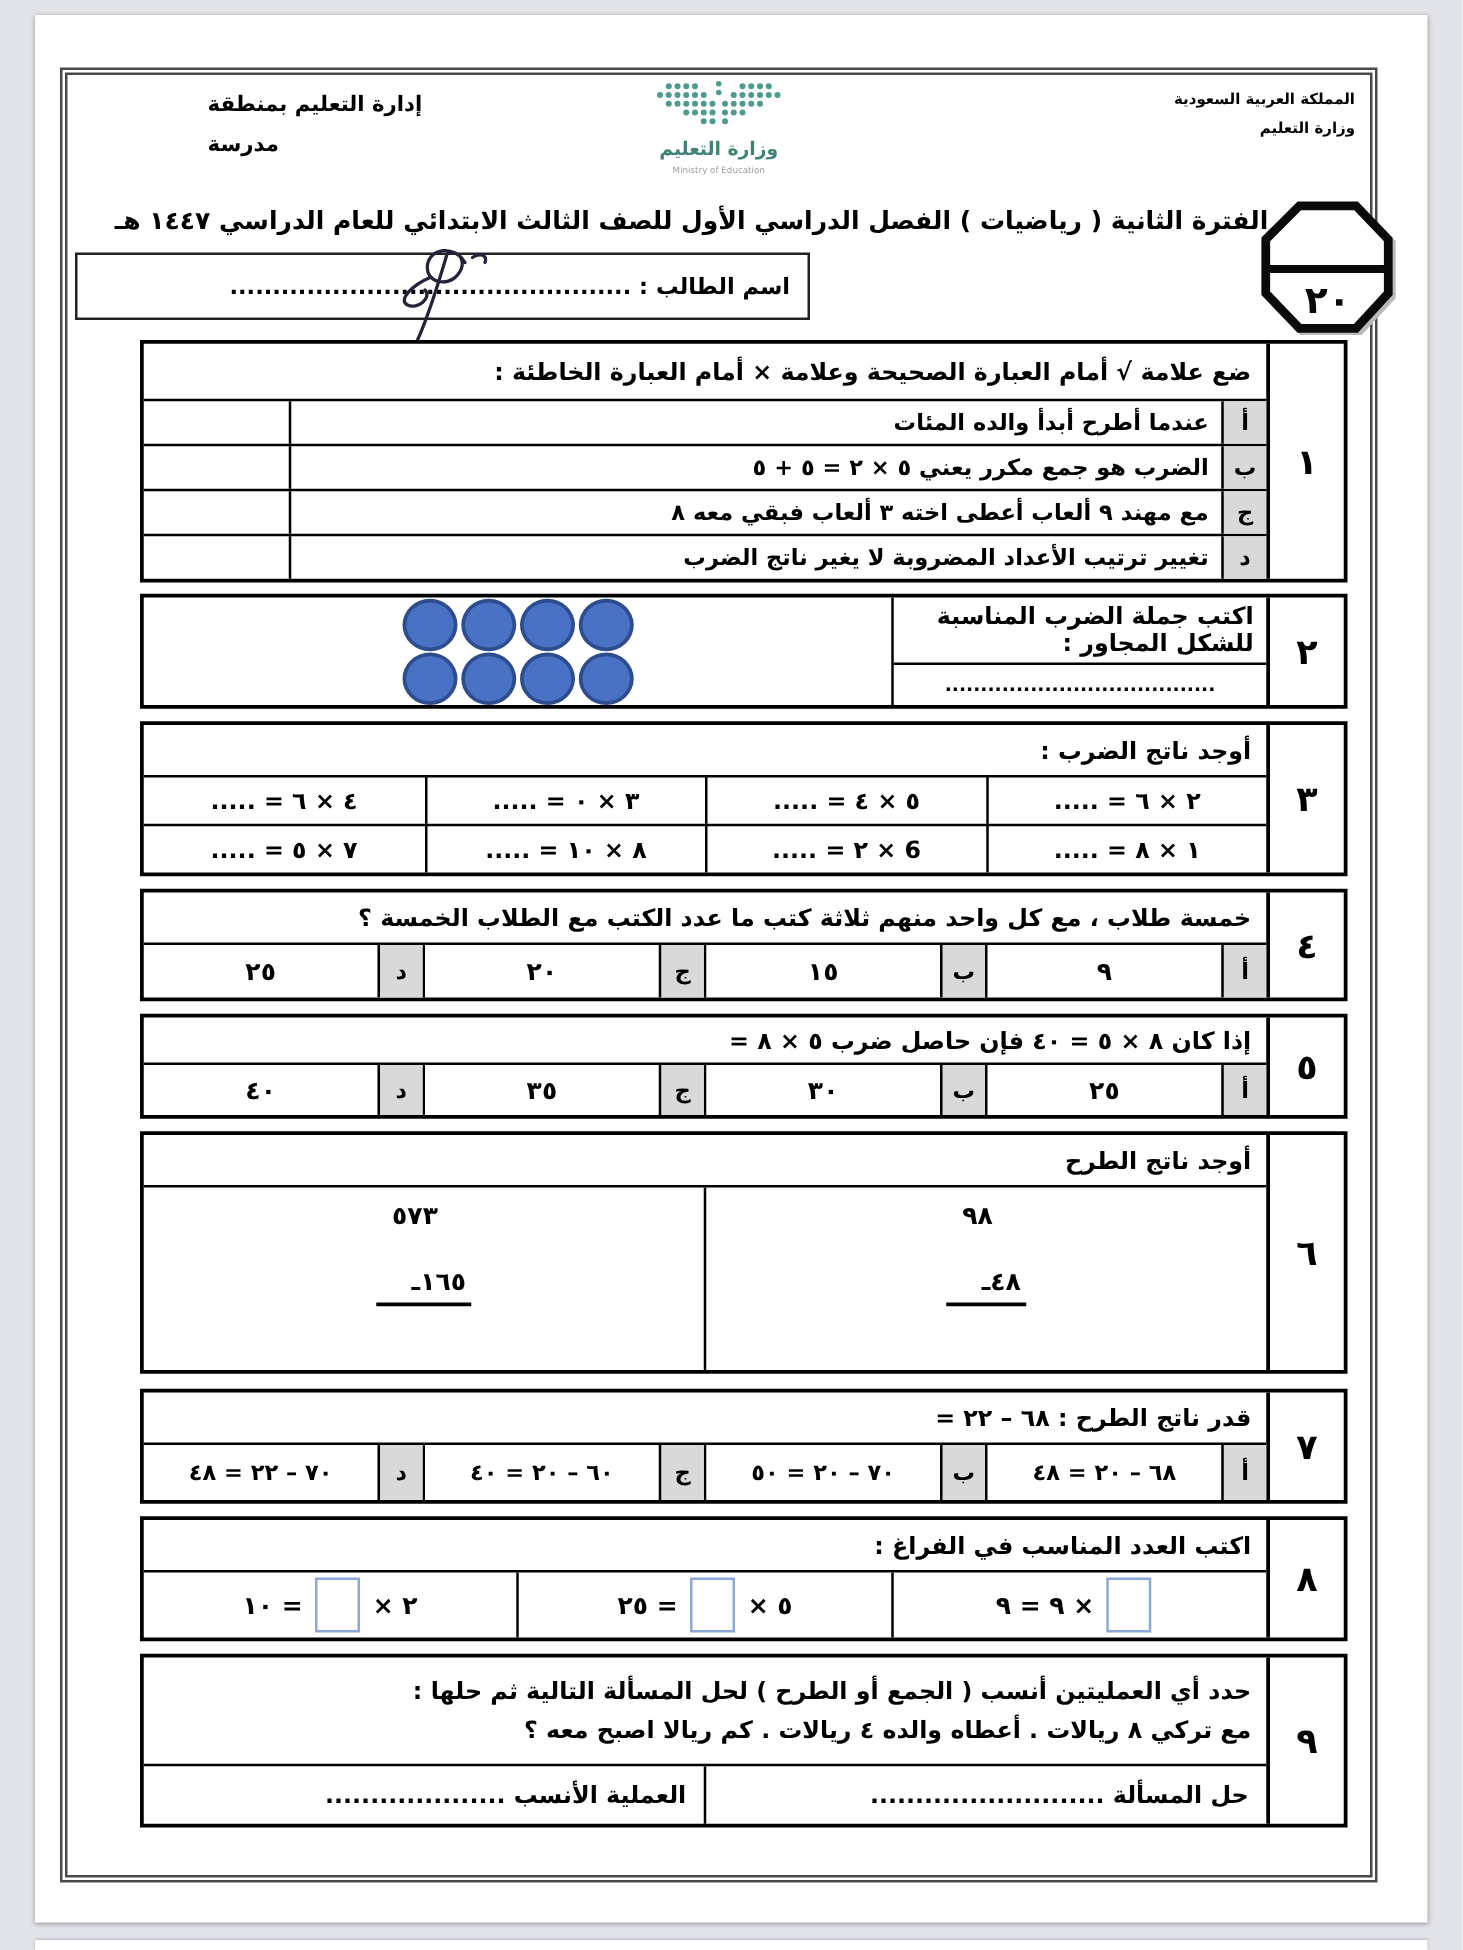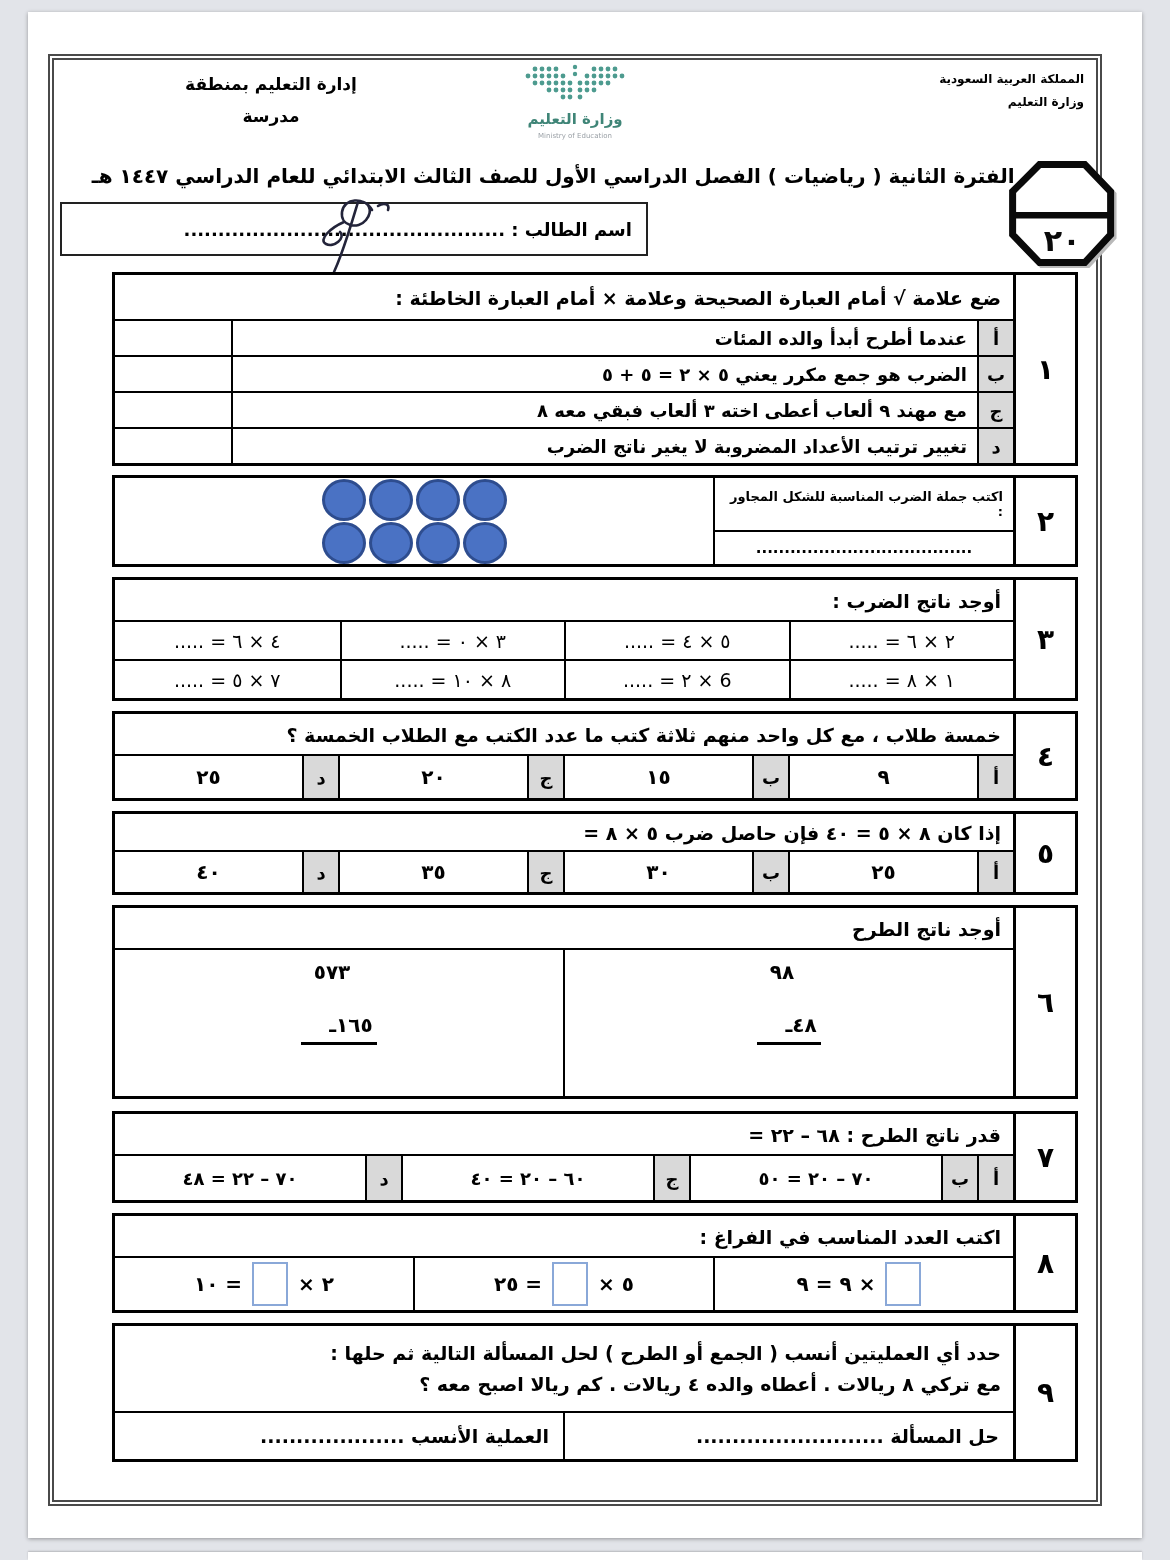--- a/index.html
+++ b/index.html
@@ -18,21 +18,21 @@
     position:absolute; left:28px; top:1552px; width:1114px; height:8px;
     background:#ffffff; box-shadow:0 -1px 2px rgba(0,0,0,.2);
   }
   .frame {
     position:absolute; left:20px; top:42px; right:40px; bottom:32px;
     border:6px double #4a4a4a;
   }
   
   .hdr-right { position:absolute; top:8px; right:12px; width:240px; text-align:right;
     font-size:12px; font-weight:bold; line-height:1.9; direction:rtl; }
-  .hdr-left  { position:absolute; top:8px; left:112px; width:210px; text-align:center;
+  .hdr-left  { position:absolute; top:8px; left:112px; width:210px; text-align:left;
     font-size:17px; font-weight:bold; line-height:1.9; direction:rtl; }
   .logo { position:absolute; top:2px; left:50%; transform:translateX(-50%); text-align:center; }
   .title { position:absolute; top:104px; left:30px; right:10px; text-align:center;
     font-size:20px; font-weight:bold; direction:rtl; white-space:nowrap; }
   .name-box { position:absolute; top:142px; left:6px; width:588px; height:54px;
     border:2px solid #222; display:flex; align-items:center; direction:rtl;
     padding-right:14px; font-size:18px; font-weight:bold; }
   .signature { position:absolute; top:128px; left:240px; width:120px; height:110px; pointer-events:none; }
   .octagon { position:absolute; top:96px; right:-22px; width:116px; height:112px; }
   
@@ -46,31 +46,31 @@
   .t-row { display:flex; border-top:2.5px solid #000; height:36px; }
   .t-letter { width:36px; background:#d9d9d9; border-left:2.5px solid #000;
     display:flex; align-items:center; justify-content:center; font-weight:bold; font-size:18px; }
   .t-text { flex:1; display:flex; align-items:center; padding-right:10px;
     font-weight:bold; font-size:18px; }
   .t-ans { width:118px; border-right:2.5px solid #000; }
   
   .q2body { display:flex; height:86px; }
   .q2right { width:300px; border-left:2.5px solid #000; display:flex; flex-direction:column; }
   .q2prompt { flex:1; display:flex; align-items:center; padding:4px 10px;
-    font-weight:bold; font-size:13px; border-bottom:2.5px solid #000; }
+    font-weight:bold; font-size:19px; border-bottom:2.5px solid #000; }
   .q2dots { height:32px; display:flex; align-items:center; justify-content:center;
     font-weight:bold; font-size:15px; }
   .q2left { flex:1; display:flex; align-items:center; justify-content:center; }
   .circle-grid { display:grid; grid-template-columns:repeat(4,45px); grid-auto-rows:42px; gap:1px 2px; }
   .circle { width:44px; height:42px; border-radius:50%; background:#4a72c4; border:3px solid #2e4d8f; }
   
   .eq-grid { display:grid; grid-template-columns:repeat(4,1fr); direction:rtl; }
   .eq-cell { border-top:2.5px solid #000; border-left:2.5px solid #000; height:39px;
     display:flex; align-items:center; justify-content:center; font-size:19px;
-    font-weight:normal; direction:rtl; }
+    font-weight:bold; direction:rtl; }
   .eq-cell:nth-child(4n) { border-left:none; }
   
   .opt-row { display:flex; border-top:2.5px solid #000; height:44px; }
   .opt-row > * { border-left:2.5px solid #000; }
   .opt-row > *:last-child { border-left:none; }
   .opt-letter { width:36px; background:#d9d9d9; display:flex; align-items:center;
     justify-content:center; font-weight:bold; font-size:18px; flex:none; }
   .opt-value { flex:1; display:flex; align-items:center; justify-content:center;
     font-weight:bold; font-size:20px; direction:rtl; }
   .opt-value.small { font-size:18px; }
@@ -316,20 +316,21 @@
           </div>
         </div>
       </div>
 
       <div class="question">
         <div class="qnum">٧</div>
         <div class="qbody">
           <div class="qheader">قدر ناتج الطرح : ٦٨ – ٢٢ =</div>
           <div class="opt-row" style="height:46px">
             <div class="opt-letter">أ</div>
+            <div class="opt-value small">٦٨ – ٢٠ = ٤٨</div>
             <div class="opt-letter">ب</div>
             <div class="opt-value small">٧٠ – ٢٠ = ٥٠</div>
             <div class="opt-letter">ج</div>
             <div class="opt-value small">٦٠ – ٢٠ = ٤٠</div>
             <div class="opt-letter">د</div>
             <div class="opt-value small">٧٠ – ٢٢ = ٤٨</div>
           </div>
         </div>
       </div>
 

